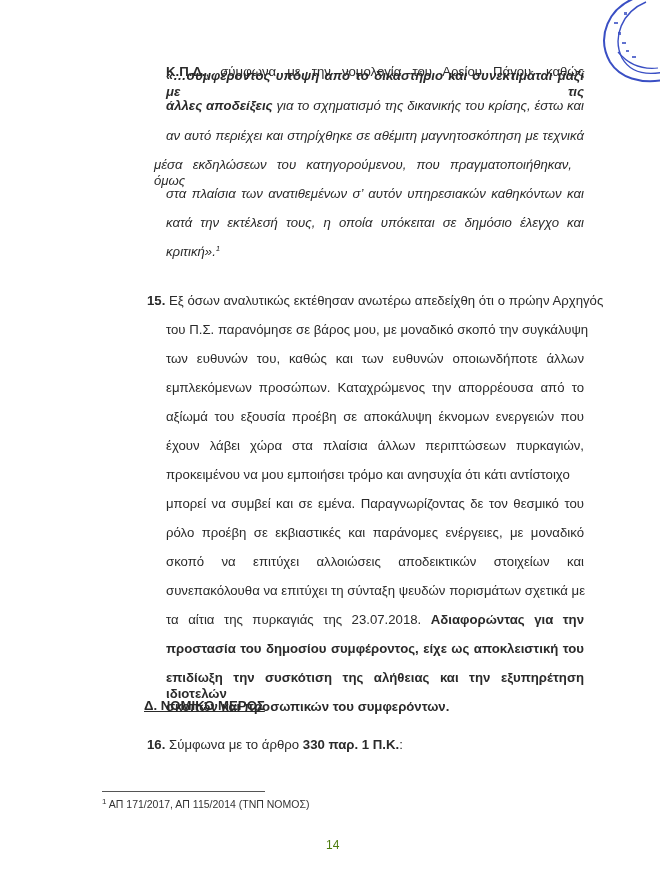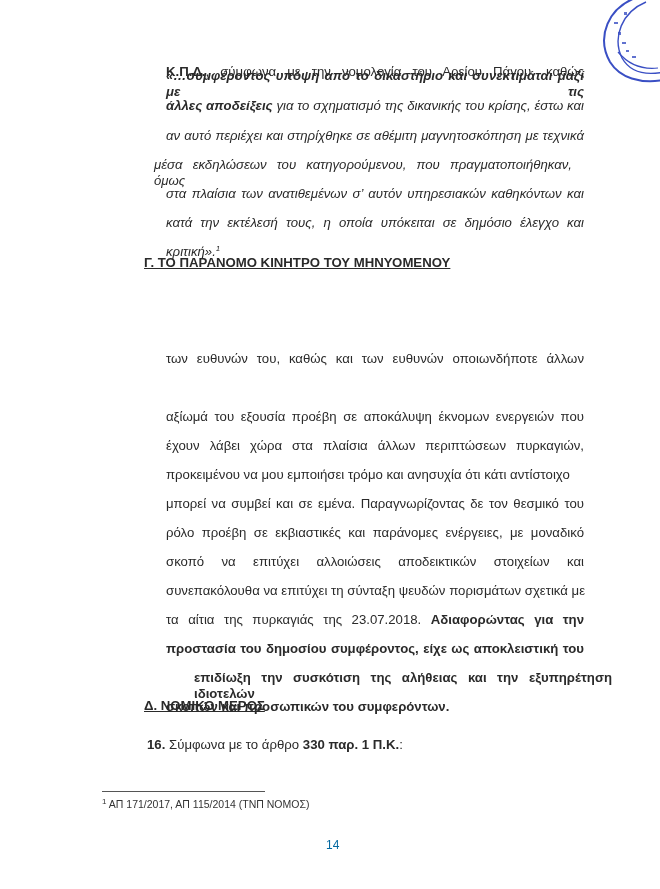--- a/index.html
+++ b/index.html
@@ -14,21 +14,21 @@
     }
     .justify { text-align: justify; text-align-last: justify; white-space: normal; }
     .it { font-style: italic; }
     .b { font-weight: bold; }
     .heading {
       position: absolute; font-size: 13.2px; font-weight: bold; text-decoration: underline;
       white-space: nowrap;
     }
     .footnote-rule { position: absolute; left: 102px; top: 791px; width: 163px; height: 1px; background: #555; }
     .footnote { position: absolute; left: 102px; top: 798px; font-size: 10.5px; white-space: nowrap; color: #333; }
-    .page-number { position: absolute; left: 326px; top: 838px; font-size: 12px; color: #0369a1; }
+    .page-number { position: absolute; left: 326px; top: 838px; font-size: 12px; color: #4d7c0f; }
     .stamp { position: absolute; left: 578px; top: -8px; width: 90px; height: 100px; }
     sup { font-size: 8px; vertical-align: super; line-height: 0; }
   </style>
 </head>
 <body>
 
 <div class="page">
 
   <svg class="stamp" viewBox="0 0 90 100">
     <g fill="none" stroke="#3a4fc4" stroke-width="2">
@@ -54,35 +54,39 @@
     <span class="b it">άλλες αποδείξεις</span><span class="it"> για το σχηματισμό της δικανικής του κρίσης, έστω και</span>
   </div>
   <div class="line justify it" style="left:166px; top:128px; width:418px;">αν αυτό περιέχει και στηρίχθηκε σε αθέμιτη μαγνητοσκόπηση με τεχνικά</div>
   <div class="line justify it" style="left:154px; top:157px; width:418px;">μέσα εκδηλώσεων του κατηγορούμενου, που πραγματοποιήθηκαν, όμως</div>
   <div class="line justify it" style="left:166px; top:186px; width:418px;">στα πλαίσια των ανατιθεμένων σ’ αυτόν υπηρεσιακών καθηκόντων και</div>
   <div class="line justify it" style="left:166px; top:215px; width:418px;">κατά την εκτέλεσή τους, η οποία υπόκειται σε δημόσιο έλεγχο και</div>
   <div class="line it" style="left:166px; top:244px;">
     <span>κριτική».</span><sup>1</sup>
   </div>
 
-  <div class="heading" style="left:144px; top:255px;">Γ. ΤΟ ΠΑΡΑΝΟΜΟ ΚΙΝΗΤΡΟ ΤΟΥ ΜΗΝΥΟΜΕΝΟΥ</div>
 
+  <div class="line" style="left:147px; top:293px; width:437px;">
+    <span class="b">15.</span> <span>Εξ όσων αναλυτικώς εκτέθησαν ανωτέρω απεδείχθη ότι ο πρώην Αρχηγός</span>
+  </div>
+  <div class="line" style="left:166px; top:322px;">του Π.Σ. παρανόμησε σε βάρος μου, με μοναδικό σκοπό την συγκάλυψη</div>
   <div class="line justify" style="left:166px; top:351px; width:418px;">των ευθυνών του, καθώς και των ευθυνών οποιωνδήποτε άλλων</div>
+  <div class="line justify" style="left:166px; top:380px; width:418px;">εμπλεκόμενων προσώπων. Καταχρώμενος την απορρέουσα από το</div>
   <div class="line justify" style="left:166px; top:409px; width:418px;">αξίωμά του εξουσία προέβη σε αποκάλυψη έκνομων ενεργειών που</div>
   <div class="line justify" style="left:166px; top:438px; width:418px;">έχουν λάβει χώρα στα πλαίσια άλλων περιπτώσεων πυρκαγιών,</div>
   <div class="line" style="left:166px; top:467px;">προκειμένου να μου εμποιήσει τρόμο και ανησυχία ότι κάτι αντίστοιχο</div>
   <div class="line justify" style="left:166px; top:496px; width:418px;">μπορεί να συμβεί και σε εμένα. Παραγνωρίζοντας δε τον θεσμικό του</div>
   <div class="line justify" style="left:166px; top:525px; width:418px;">ρόλο προέβη σε εκβιαστικές και παράνομες ενέργειες, με μοναδικό</div>
   <div class="line justify" style="left:166px; top:554px; width:418px;">σκοπό να επιτύχει αλλοιώσεις αποδεικτικών στοιχείων και</div>
   <div class="line" style="left:166px; top:583px;text-align:right;">συνεπακόλουθα να επιτύχει τη σύνταξη ψευδών πορισμάτων σχετικά με</div>
   <div class="line justify" style="left:166px; top:612px; width:418px;">
     <span>τα αίτια της πυρκαγιάς της 23.07.2018.</span> <span class="b">Αδιαφορώντας για την</span>
   </div>
   <div class="line justify b" style="left:166px; top:641px; width:418px;">προστασία του δημοσίου συμφέροντος, είχε ως αποκλειστική του</div>
-  <div class="line justify b" style="left:166px; top:670px; width:418px;margin-left:28px;">επιδίωξη την συσκότιση της αλήθειας και την εξυπηρέτηση ιδιοτελών</div>
+  <div class="line justify b" style="left:166px; top:670px; width:418px;">επιδίωξη την συσκότιση της αλήθειας και την εξυπηρέτηση ιδιοτελών</div>
   <div class="line b" style="left:166px; top:699px;">σκοπών και προσωπικών του συμφερόντων.</div>
 
   <div class="heading" style="left:144px; top:698px;">Δ. ΝΟΜΙΚΟ ΜΕΡΟΣ</div>
 
   <div class="line" style="left:147px; top:737px;">
     <span class="b">16.</span> <span>Σύμφωνα με το άρθρο</span> <span class="b">330 παρ. 1 Π.Κ.</span><span>:</span>
   </div>
 
   <div class="footnote-rule"></div>
   <div class="footnote">

